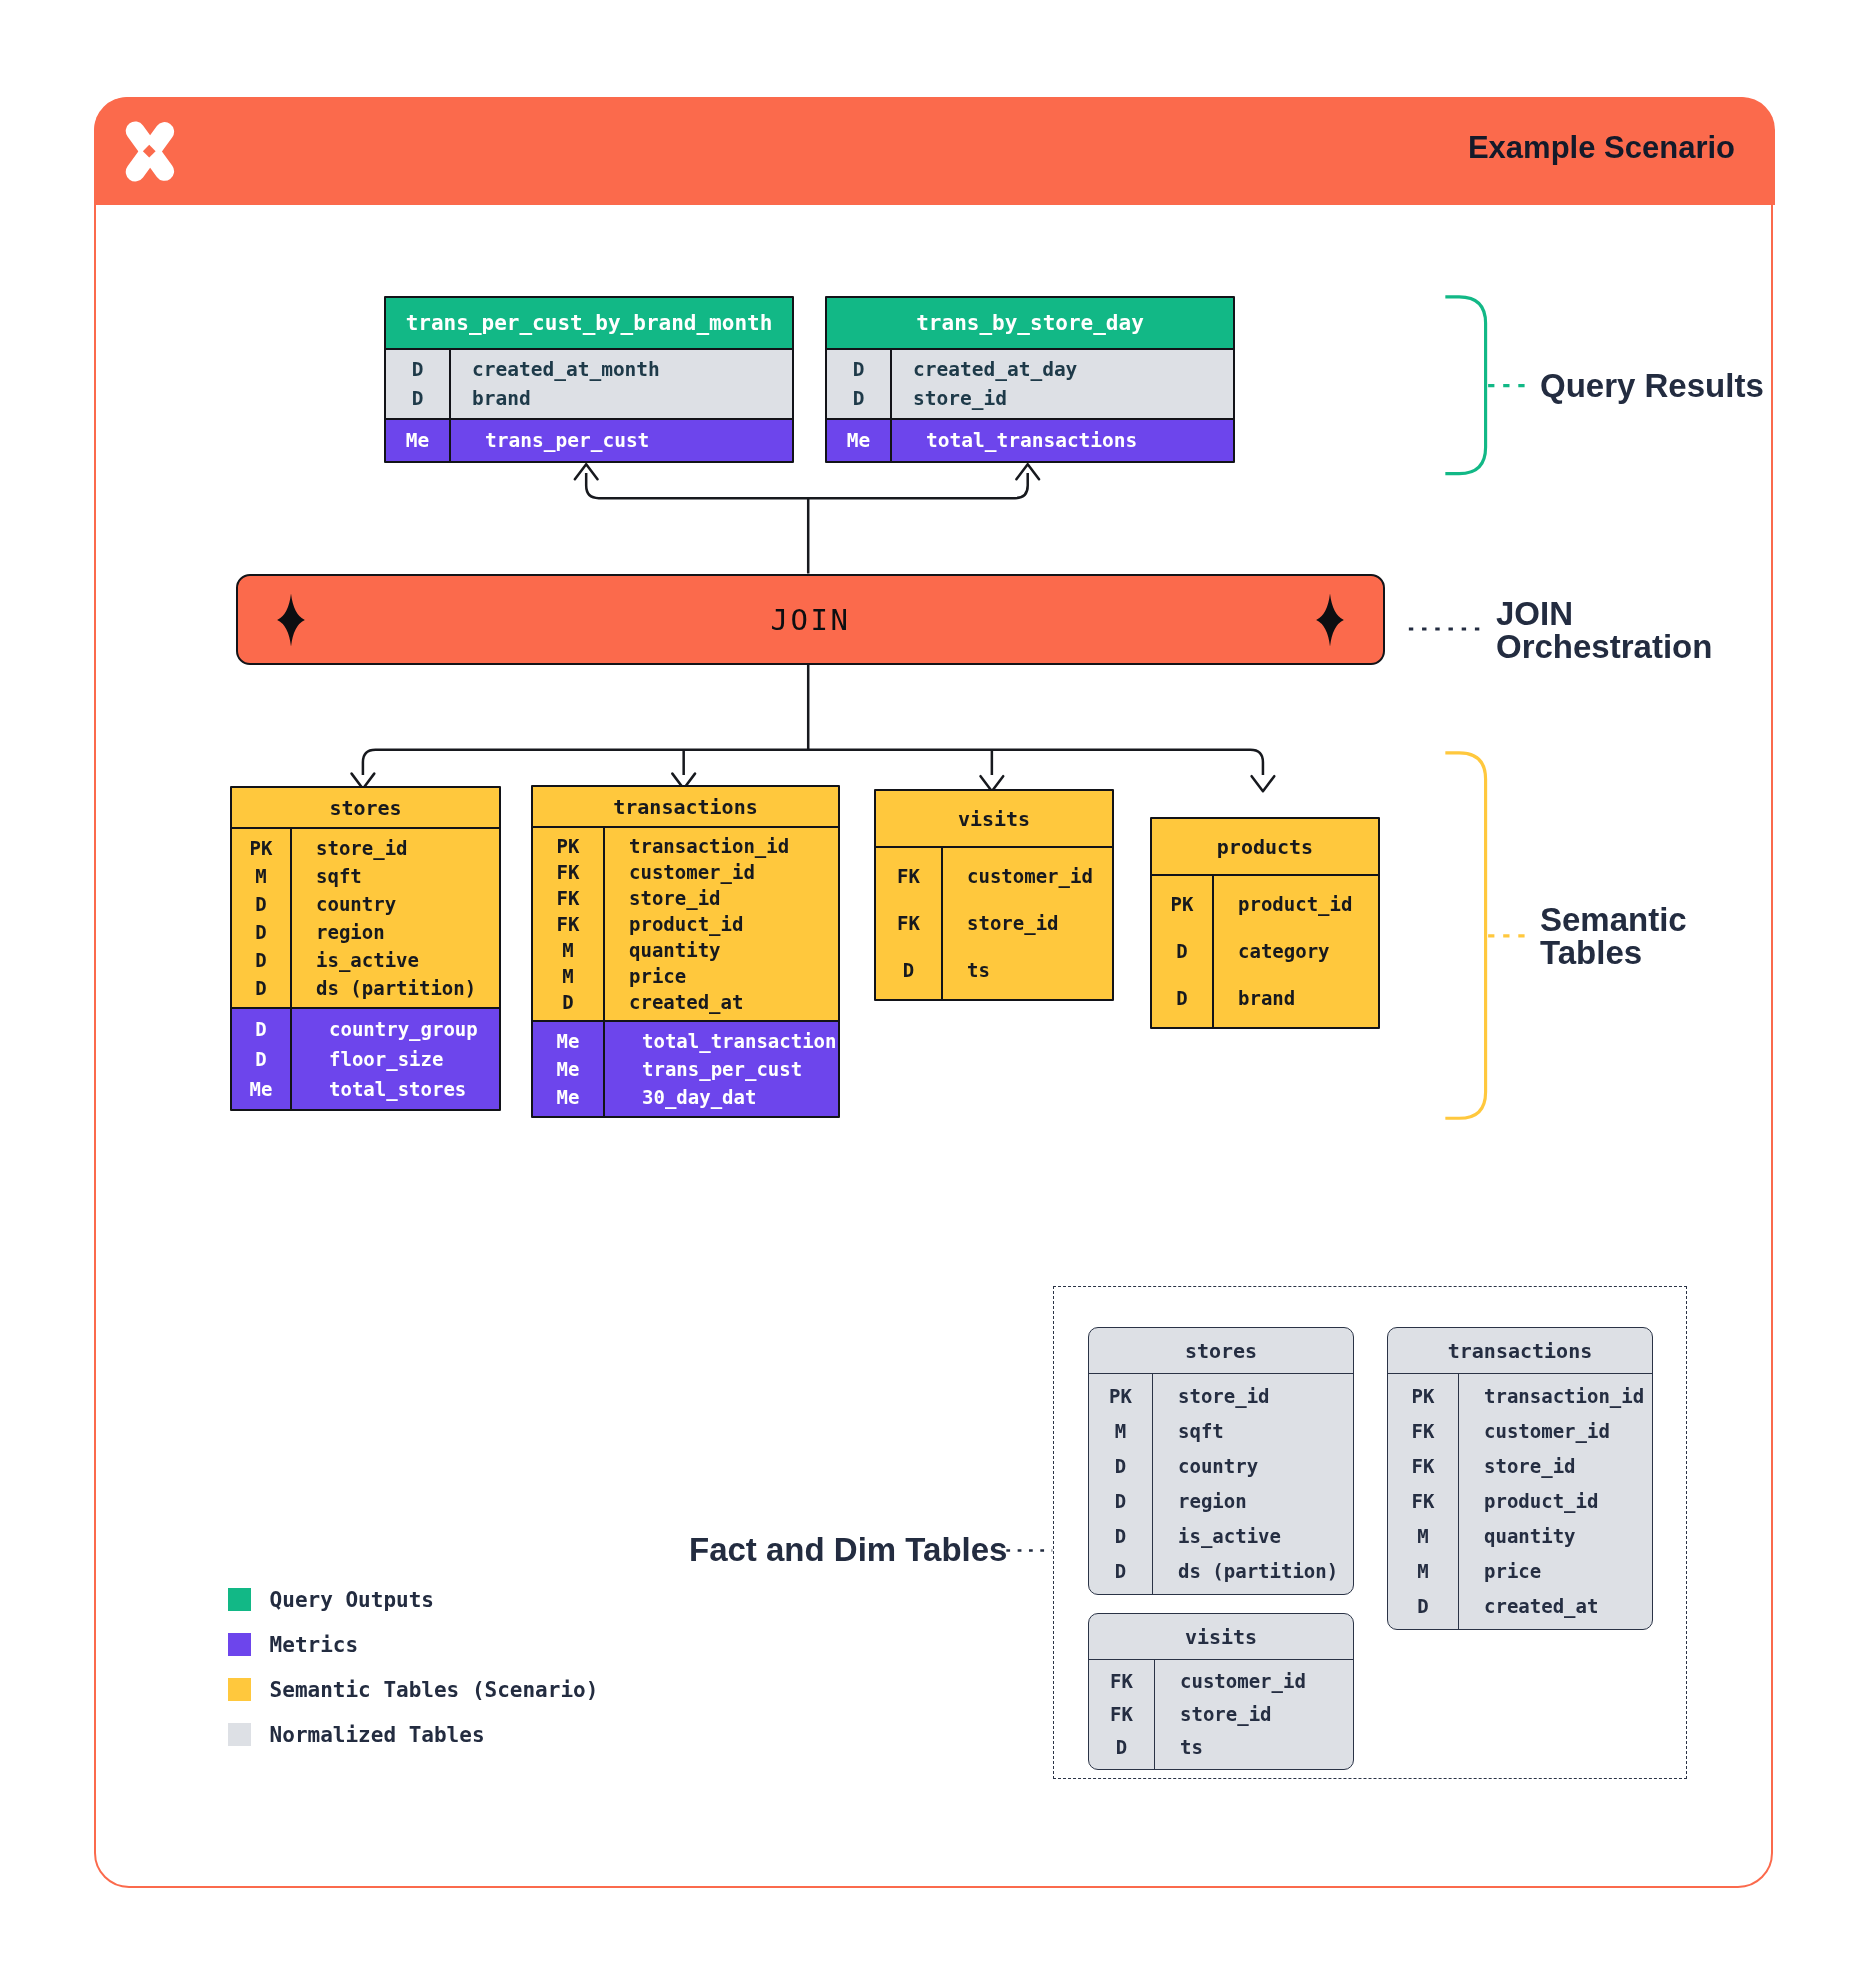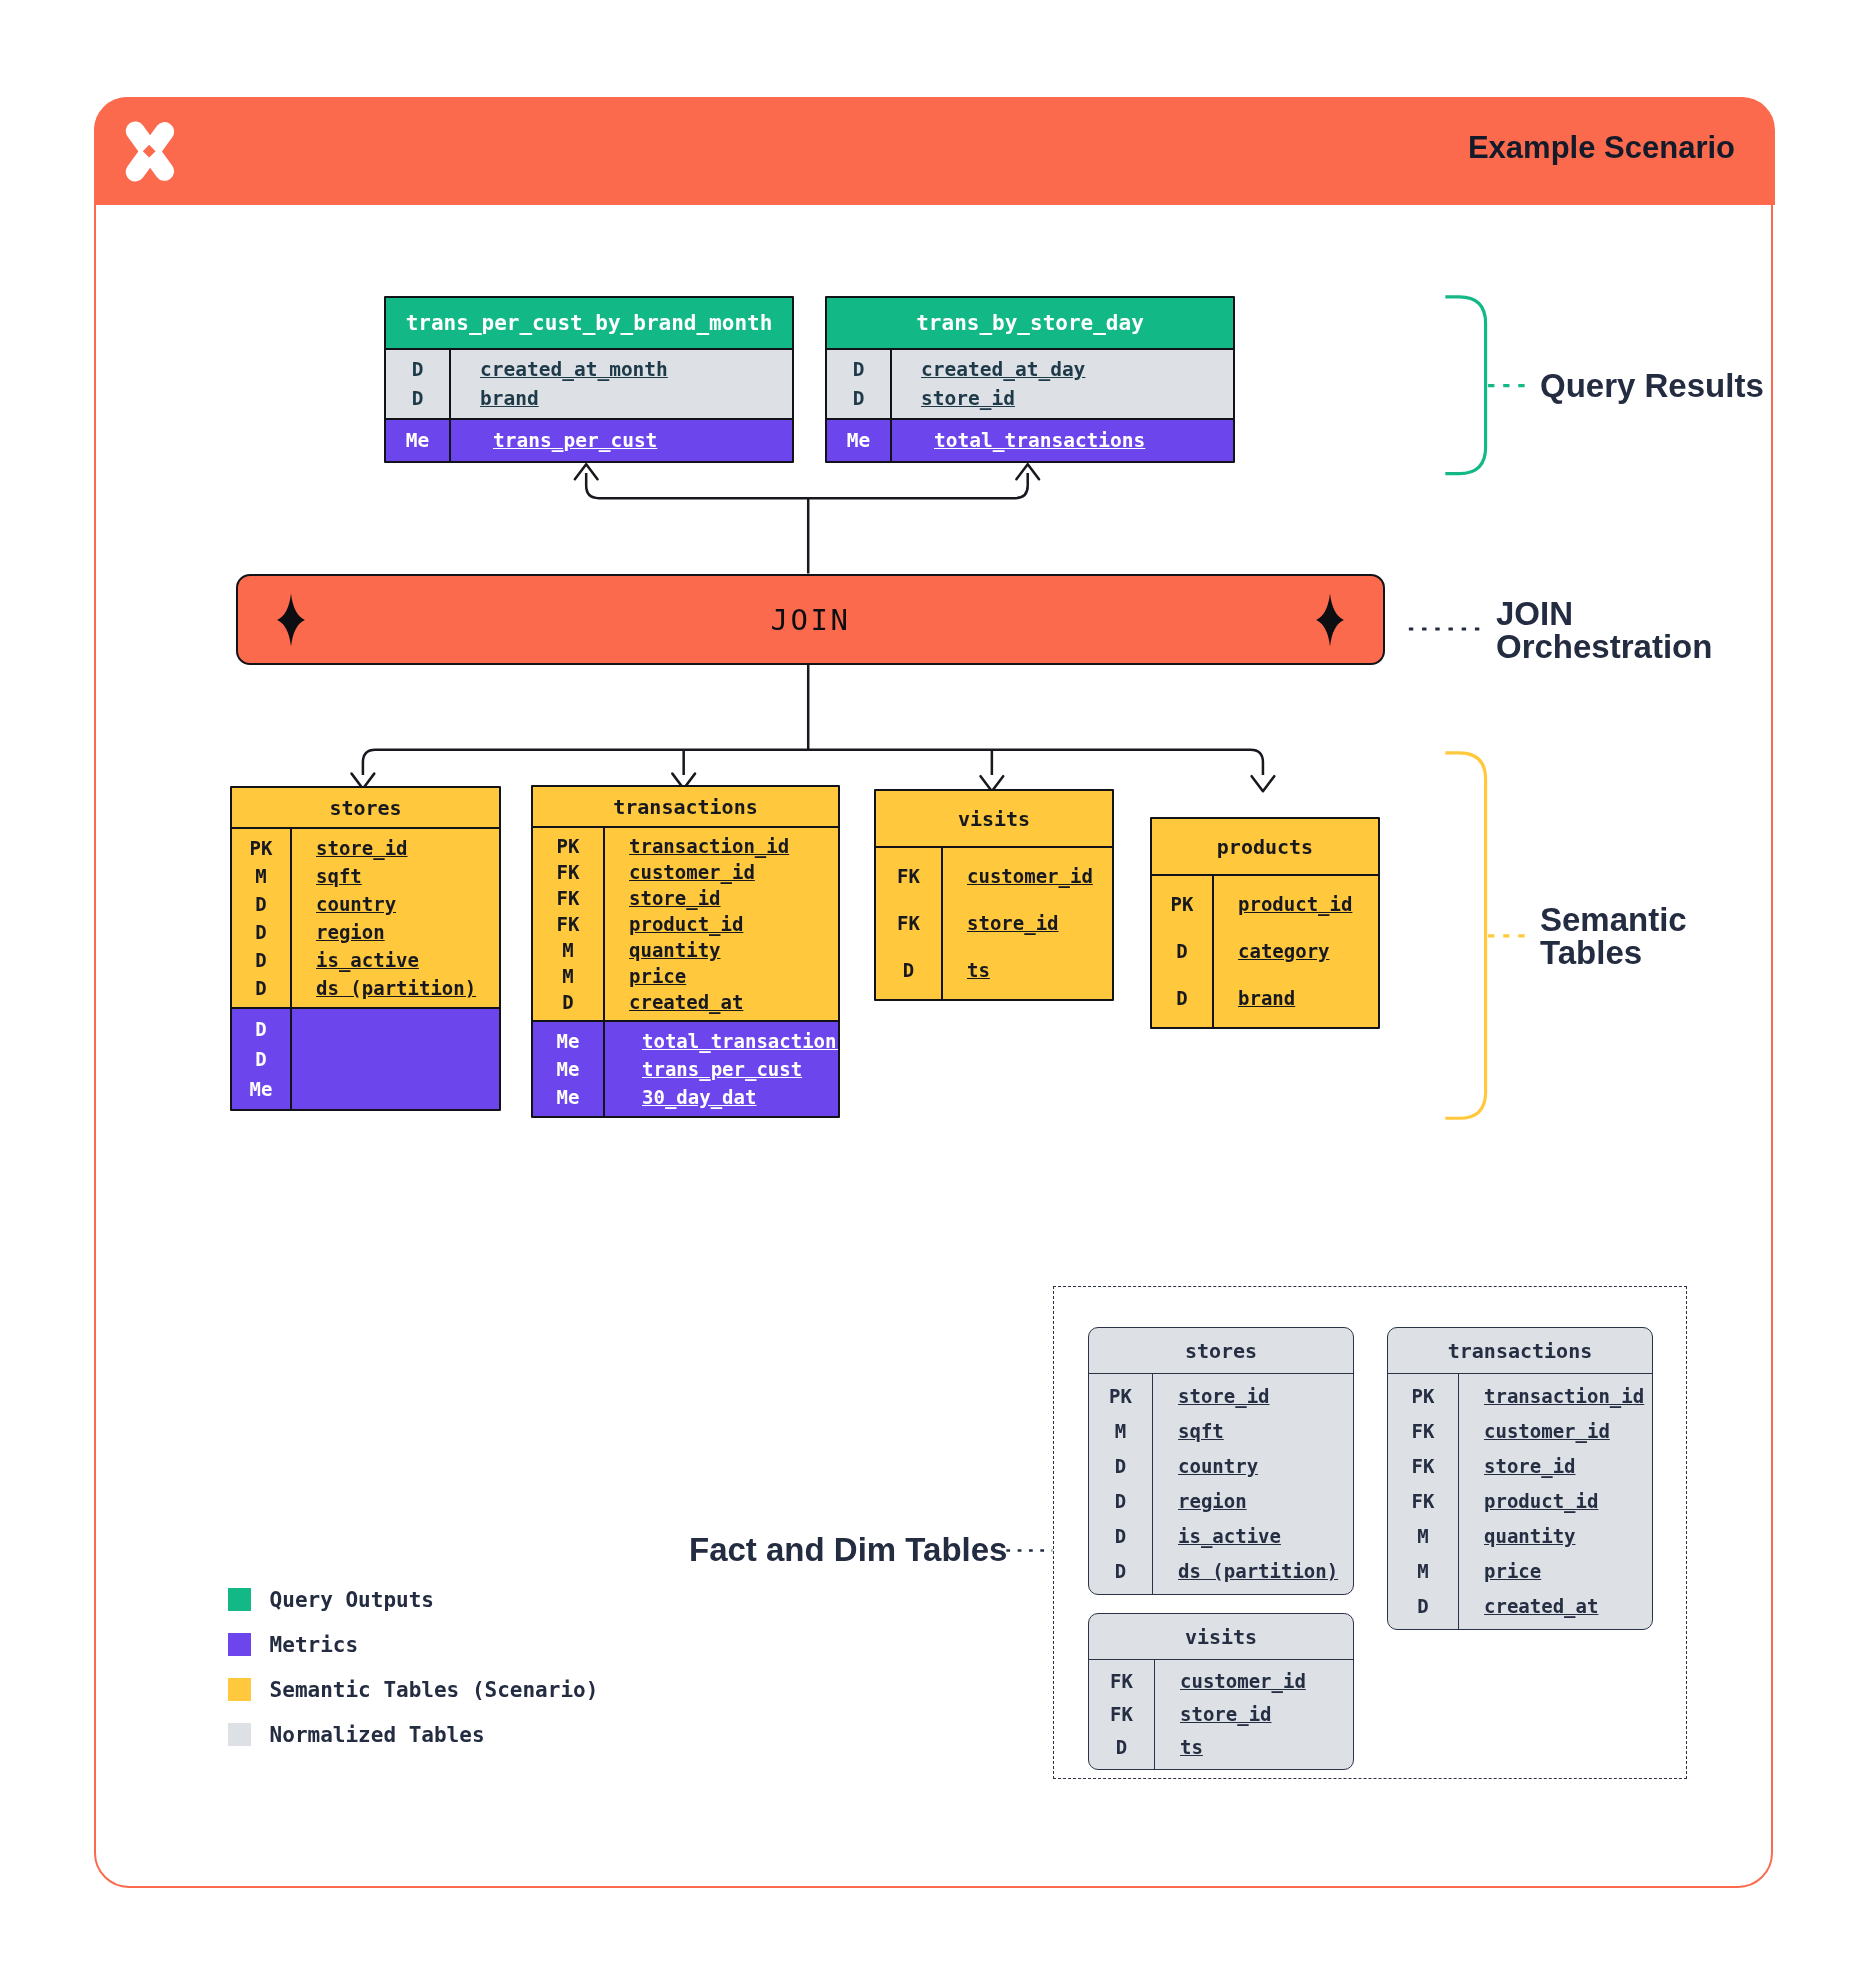--- a/index.html
+++ b/index.html
@@ -13,21 +13,21 @@
   .logo{position:absolute;left:123px;top:117px;width:53px;height:70px;}
   .title{position:absolute;right:133px;top:130px;font-family:"Liberation Sans",sans-serif;
          font-weight:700;font-size:31px;color:#131A2A;}
   
   .tbl{position:absolute;border:2.5px solid #121318;border-radius:1px;overflow:hidden;
        font-weight:bold;background:#FFC83D;}
   .thead{display:flex;align-items:center;justify-content:center;font-size:21px;}
   .sec{display:flex;border-top:2.5px solid #121318;}
   .keys{flex:none;display:flex;flex-direction:column;align-items:center;
         border-right:2.5px solid #121318;padding:5px 0;}
-  .vals{flex:1;display:flex;flex-direction:column;padding:5px 0 5px 29px;text-decoration:underline;}
+  .vals{flex:1;display:flex;flex-direction:column;padding:5px 0 5px 21px;}
   .sec span{line-height:var(--rh,28px);font-size:19.5px;white-space:nowrap;}
   .green{background:#12B886;color:#ffffff;}
   .grayrows{background:#DDE0E5;color:#1E3A49;}
   .purple{background:#6D45EC;color:#ffffff;gap:13px;}
   .yellow{background:#FFC83D;color:#17191E;}
   .q .thead{height:50px;}
   .sem .thead{height:39px;font-size:20px;}
   .wide .thead{height:55px;font-size:20px;}
   
   .n{border:1.9px solid #2A3346;background:#DDE0E5;color:#252E42;border-radius:10px;}
@@ -172,20 +172,25 @@
         <span>is_active</span>
         <span>ds (partition)</span>
       </div>
     </div>
     <div class="sec purple" style="--rh:30px;">
       <div class="keys" style="width:58px;">
         <span>D</span>
         <span>D</span>
         <span>Me</span>
       </div>
+      <div class="vals" style="padding-left:24px;">
+        <span>country_group</span>
+        <span>floor_size</span>
+        <span>total_stores</span>
+      </div>
     </div>
   </div>
 
   <div class="tbl sem" style="left:531px;top:785px;width:305px;">
     <div class="thead yellow">
       <span>transactions</span>
     </div>
     <div class="sec yellow" style="--rh:26px;">
       <div class="keys" style="width:70px;">
         <span>PK</span>

